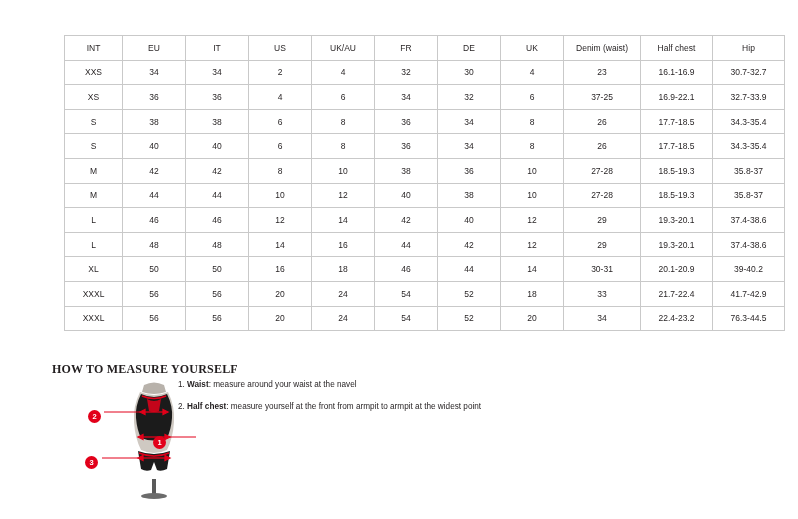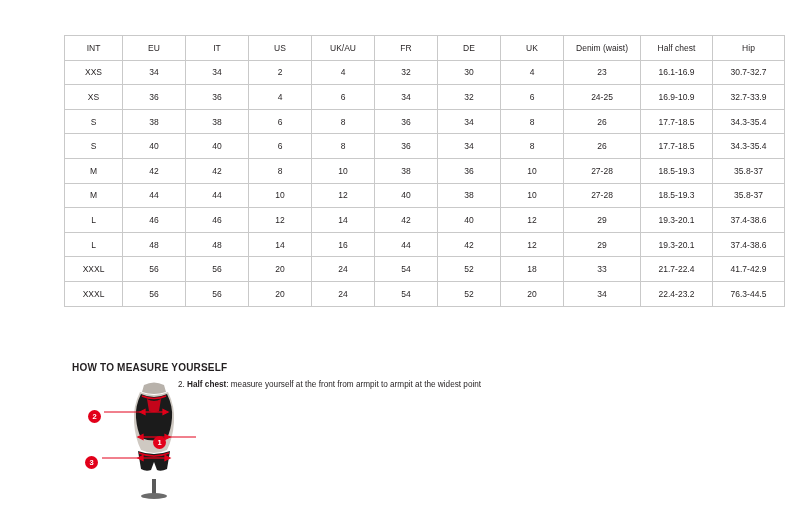--- a/index.html
+++ b/index.html
@@ -52,26 +52,27 @@
   col.c4 { width: 63px; }
   col.c5 { width: 63px; }
   col.c6 { width: 63px; }
   col.c7 { width: 63px; }
   col.c8 { width: 77px; }
   col.c9 { width: 72px; }
   col.c10 { width: 72px; }
 
   .howto-title {
     position: absolute;
-    left: 72px;
+    left: 52px;
     top: 350px;
-    font-size: 10px;
+    font-size: 12px;
     font-weight: bold;
     letter-spacing: 0.2px;
     color: #231f20;
+    font-family: Liberation Serif, serif;
   }
   .figure {
     position: absolute;
     left: 100px;
     top: 367px;
     width: 110px;
     height: 120px;
   }
   .instructions {
     position: absolute;
@@ -154,22 +155,22 @@
       </tr>
       <tr>
         <td>XS</td>
         <td>36</td>
         <td>36</td>
         <td>4</td>
         <td>6</td>
         <td>34</td>
         <td>32</td>
         <td>6</td>
-        <td>24-25</td>
-        <td>16.9-10.9</td>
+        <td>37-25</td>
+        <td>16.9-22.1</td>
         <td>32.7-33.9</td>
       </tr>
       <tr>
         <td>S</td>
         <td>38</td>
         <td>38</td>
         <td>6</td>
         <td>8</td>
         <td>36</td>
         <td>34</td>
@@ -237,20 +238,33 @@
         <td>14</td>
         <td>16</td>
         <td>44</td>
         <td>42</td>
         <td>12</td>
         <td>29</td>
         <td>19.3-20.1</td>
         <td>37.4-38.6</td>
       </tr>
       <tr>
+        <td>XL</td>
+        <td>50</td>
+        <td>50</td>
+        <td>16</td>
+        <td>18</td>
+        <td>46</td>
+        <td>44</td>
+        <td>14</td>
+        <td>30-31</td>
+        <td>20.1-20.9</td>
+        <td>39-40.2</td>
+      </tr>
+      <tr>
         <td>XXXL</td>
         <td>56</td>
         <td>56</td>
         <td>20</td>
         <td>24</td>
         <td>54</td>
         <td>52</td>
         <td>18</td>
         <td>33</td>
         <td>21.7-22.4</td>
@@ -315,17 +329,20 @@
       <line x1="38" y1="79" x2="2" y2="79" stroke="#e2001a" stroke-width="1"></line>
     </svg>
   </div>
 
   <div class="marker m1">1</div>
   <div class="marker m2">2</div>
   <div class="marker m3">3</div>
 
   <div class="instructions">
     <div class="line">
+      <span>1. </span><b>Waist</b><span>: measure around your waist at the navel</span>
+    </div>
+    <div class="line">
       <span>2. </span><b>Half chest</b><span>: measure yourself at the front from armpit to armpit at the widest point</span>
     </div>
   </div>
 
 </div>
 
 </body></html>

